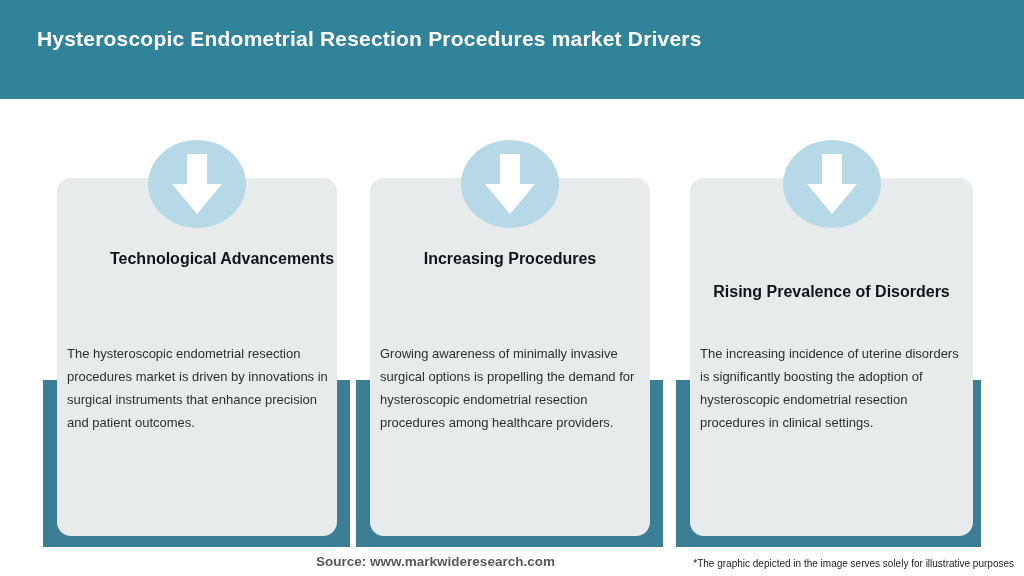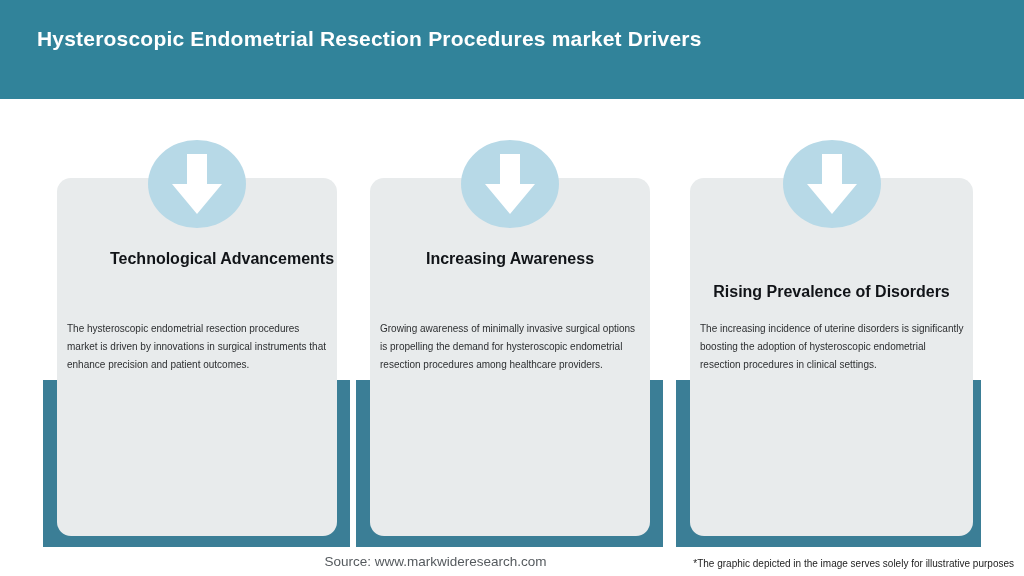--- a/index.html
+++ b/index.html
@@ -34,30 +34,30 @@
   .circle-2{left:461px;}
   .circle-3{left:783px;}
   .card-title{
     position:absolute;top:246px;font-size:16px;font-weight:bold;color:#111418;
     text-align:center;line-height:25px;padding:0 20px;box-sizing:border-box;
   }
   .title-1{left:57px;width:330px;}
   .title-2{left:370px;width:280px;}
   .title-3{left:690px;width:283px;margin-top:33px;}
   .card-body{
-    position:absolute;top:320px;font-size:10px;color:#2D2F31;line-height:18px;
+    position:absolute;top:342px;font-size:13px;color:#2D2F31;line-height:23px;
   }
   .body-1{left:67px;width:263px;}
   .body-2{left:380px;width:263px;}
   .body-3{left:700px;width:266px;}
   
   .source-line{
     position:absolute;left:0;top:554px;width:821px;text-align:center;
     margin-left:0;padding-left:50px;box-sizing:border-box;
-    font-size:13.5px;font-weight:normal;color:#555a5e;
+    font-size:13.5px;font-weight:bold;color:#555a5e;
   }
   .disclaimer{
     position:absolute;right:10px;top:558px;font-size:10px;color:#1c1c1c;white-space:nowrap;
   }
 </style>
 </head>
 <body>
 
 <div class="stage">
 
@@ -83,21 +83,21 @@
       <path d="M17,2 H37 V32 H52 L27,62 L2,32 H17 Z" fill="#ffffff"></path>
     </svg>
   </div>
   <div class="circle circle-3">
     <svg width="54" height="64" viewBox="0 0 54 64">
       <path d="M17,2 H37 V32 H52 L27,62 L2,32 H17 Z" fill="#ffffff"></path>
     </svg>
   </div>
 
   <div class="card-title title-1">Technological Advancements</div>
-  <div class="card-title title-2">Increasing Awareness</div>
+  <div class="card-title title-2">Increasing Procedures</div>
   <div class="card-title title-3">Rising Prevalence of Disorders</div>
 
   <div class="card-body body-1">The hysteroscopic endometrial resection procedures market is driven by innovations in surgical instruments that enhance precision and patient outcomes.</div>
   <div class="card-body body-2">Growing awareness of minimally invasive surgical options is propelling the demand for hysteroscopic endometrial resection procedures among healthcare providers.</div>
   <div class="card-body body-3">The increasing incidence of uterine disorders is significantly boosting the adoption of hysteroscopic endometrial resection procedures in clinical settings.</div>
 
   <div class="source-line">Source: www.markwideresearch.com</div>
   <div class="disclaimer">*The graphic depicted in the image serves solely for illustrative purposes</div>
 
 </div>

